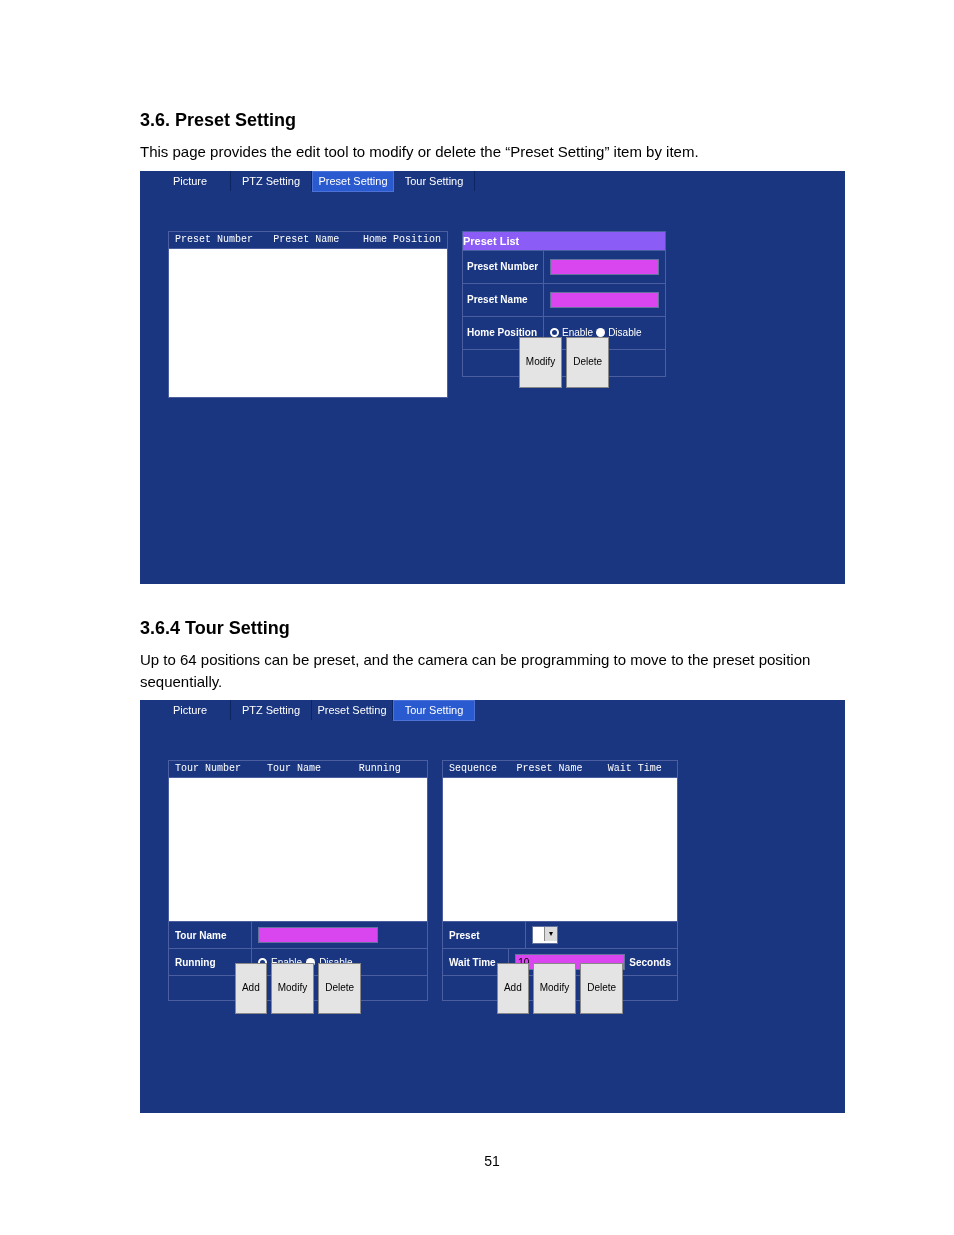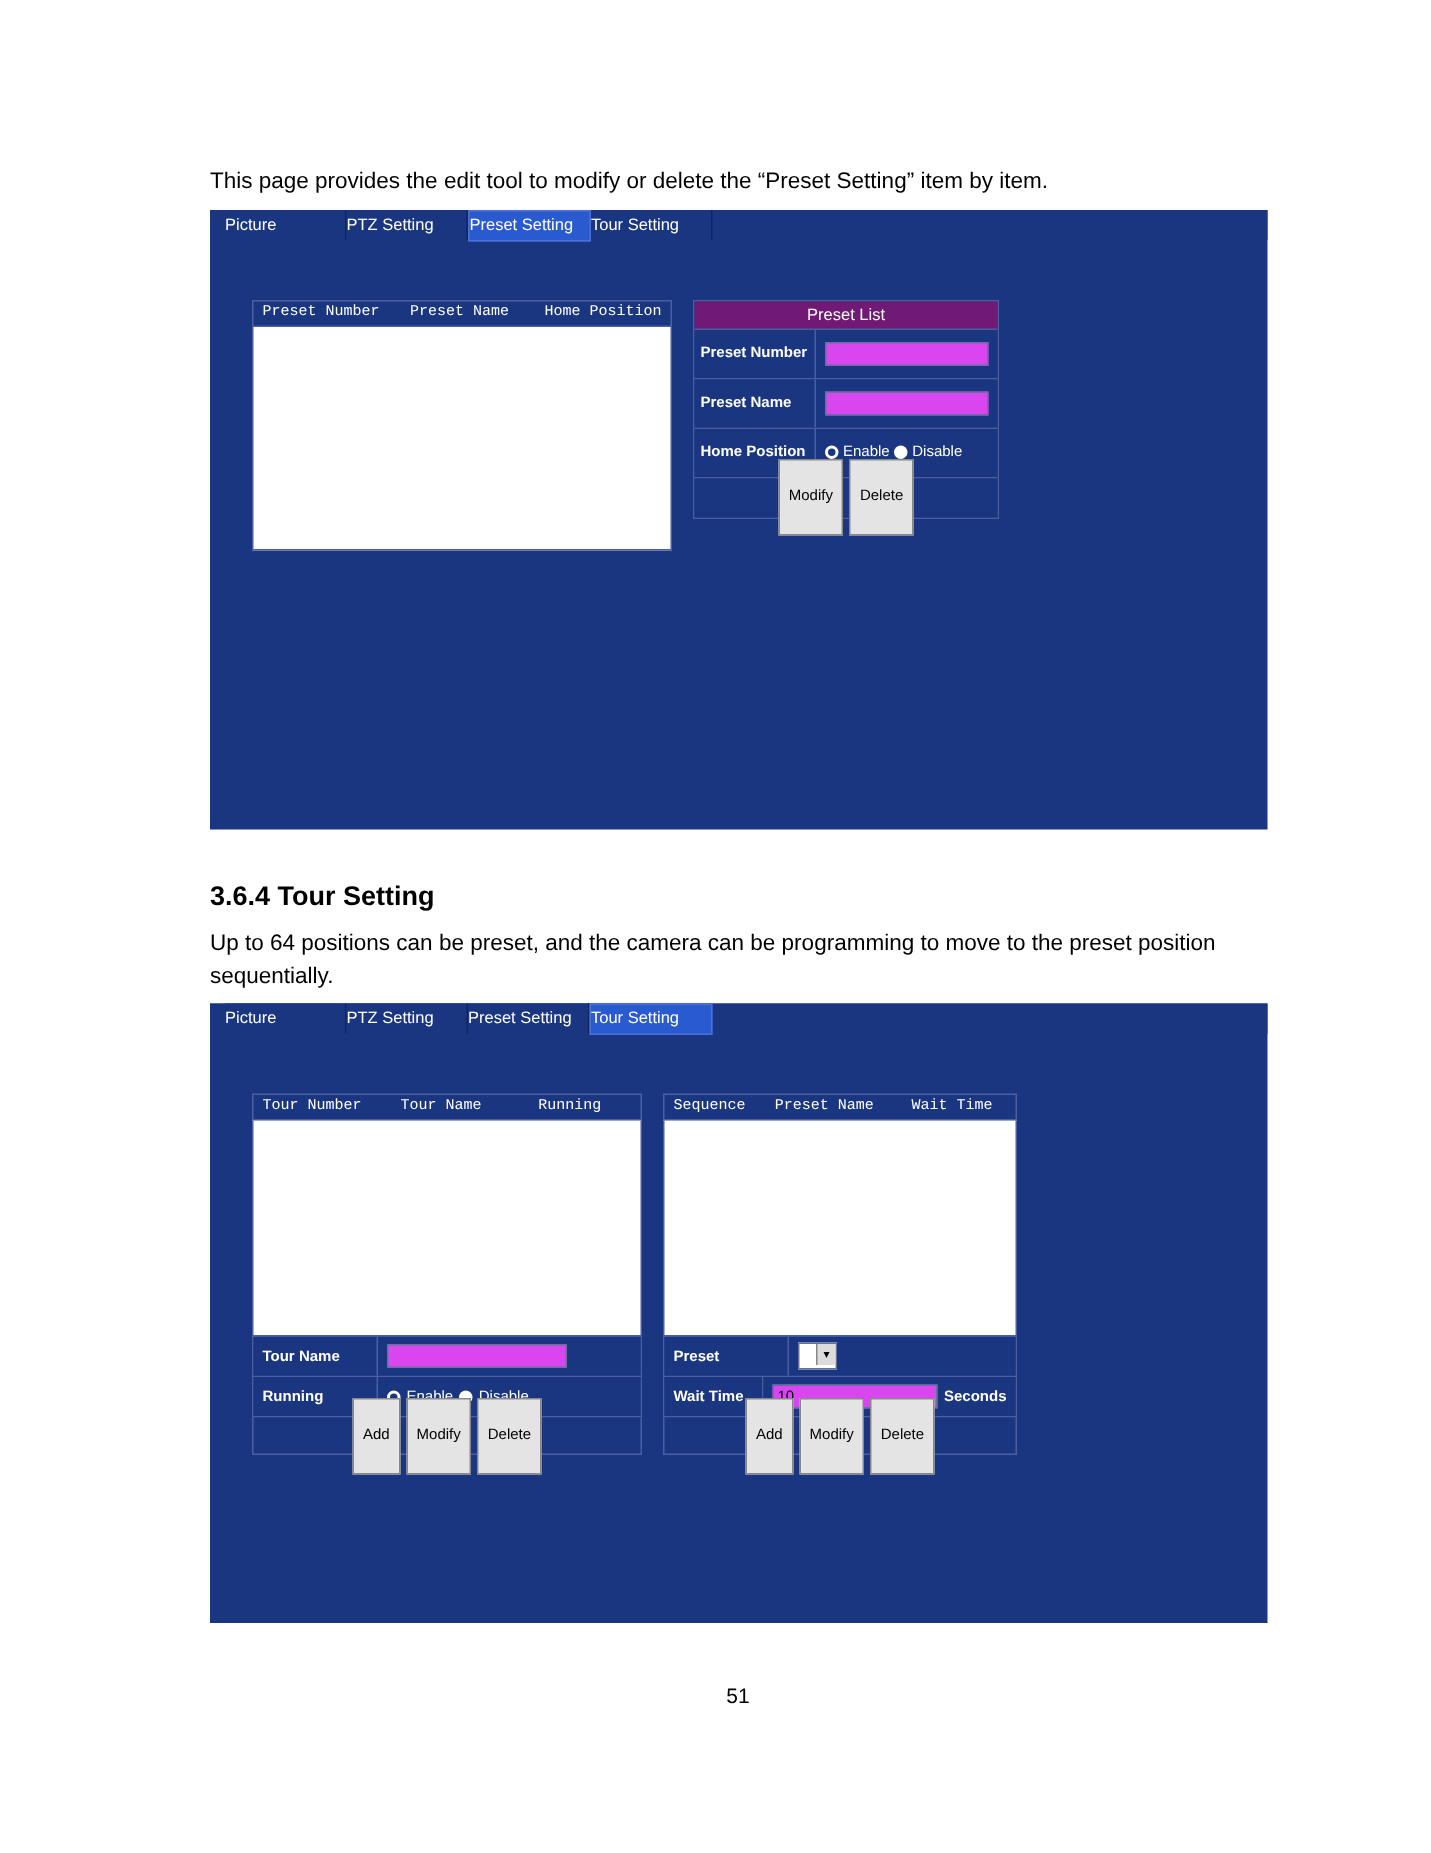--- a/index.html
+++ b/index.html
@@ -6,34 +6,34 @@
   .page{width:954px;margin:0 auto;padding:110px 110px 60px 140px;box-sizing:border-box}
   h2{font-size:18px;font-weight:bold;margin:0 0 10px 0}
   .body-text{font-size:15px;line-height:1.45;margin:0 0 8px 0}
   .section-gap{height:34px}
 
   .app{width:705px;background:#1a3680;margin-top:8px;font-size:11px;
        font-family:Tahoma,Arial,sans-serif;color:#fff;box-sizing:border-box}
   .app.preset{height:413px}.app.tour{height:413px}
 
   .tabs{display:flex;height:20px;background:#1a3680;padding-left:10px}
-  .tab{width:80px;height:20px;line-height:20px;text-align:left;
+  .tab{width:80px;height:20px;line-height:20px;text-align:center;
        background:#1a3680;color:#fff;border-right:1px solid #0d2560;font-size:11px}
   .tab.active{background:#2a5ad0;border:1px solid #4c72d8;height:19px;line-height:19px}
 
   .inner{padding:40px 22px 10px 28px}
   .row{display:flex;gap:14px}
 
   .panel-hdr{display:flex;background:#1a3680;color:#fff;font-size:10px;
     font-family:"Courier New",monospace;border:1px solid #4a5ea0;height:16px;line-height:16px}
   .panel-hdr .col{padding:0 6px;white-space:nowrap}
   .listbox{background:#fff;border:1px solid #4a5ea0;border-top:none}
 
   .form{border:1px solid #4a5ea0}
-  .form-title{background:#701a75;text-align:center;font-weight:normal;height:18px;line-height:18px;
+  .form-title{background:#8b5cf6;text-align:left;font-weight:bold;height:18px;line-height:18px;
     border-bottom:1px solid #4a5ea0;font-size:11px}
   .form-row{display:flex;border-bottom:1px solid #4a5ea0;height:32px}
   .form-lab{width:76px;background:#1a3680;font-size:10px;font-weight:bold;
     display:flex;align-items:center;padding-left:4px;border-right:1px solid #4a5ea0}
   .form-val{flex:1;background:#1a3680;display:flex;align-items:center;padding:0 6px;gap:3px}
   .inp{background:#d946ef;border:1px solid #64729e;height:16px;box-sizing:border-box;width:100%}
   .sel{background:#fff;border:1px solid #64729e;height:16px;width:24px;position:relative}
   .sel:after{content:"▾";position:absolute;right:0;top:0;width:12px;height:14px;line-height:14px;
     text-align:center;background:#dcdcdc;color:#000;font-size:8px;border-left:1px solid #888}
   .radio{width:9px;height:9px;border-radius:50%;background:#fff;display:inline-block}
@@ -52,20 +52,21 @@
   .tour-btn-row{border:1px solid #4a5ea0;border-top:none;height:24px;background:#1a3680;
     display:flex;align-items:center;justify-content:center;gap:4px}
 
   .pagenum{text-align:center;font-size:14px;margin-top:40px}
 </style>
 </head>
 <body>
 
 <div class="page">
 
+  <h2>3.6.   Preset Setting</h2>
   <p class="body-text">This page provides the edit tool to modify or delete the “Preset Setting” item by item.</p>
 
   <div class="app preset">
     <div class="tabs">
       <div class="tab">Picture</div>
       <div class="tab">PTZ Setting</div>
       <div class="tab active">Preset Setting</div>
       <div class="tab">Tour Setting</div>
     </div>
 

